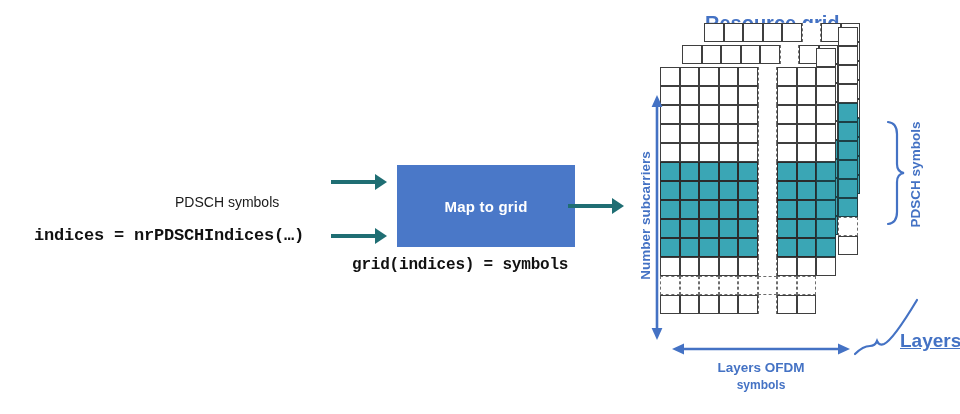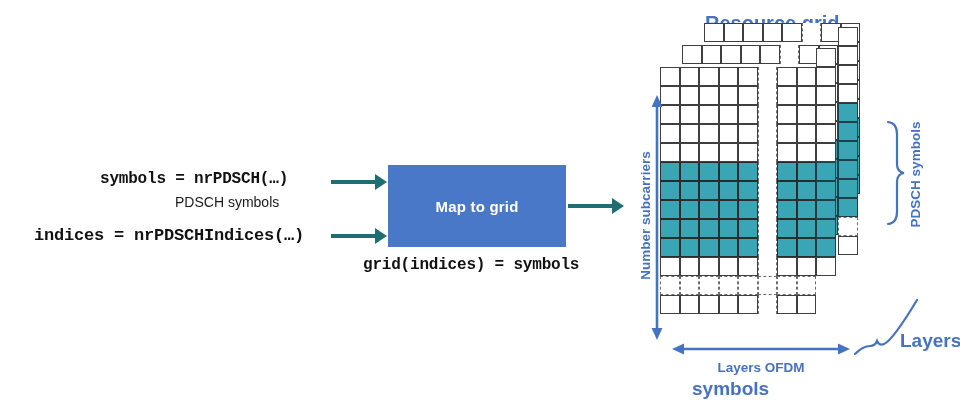--- a/index.html
+++ b/index.html
@@ -26,20 +26,21 @@
   }
 
   
   .procbox{
     position:absolute;
     display:flex;align-items:center;justify-content:center;
     color:#ffffff;font-weight:bold;
     font-family:"Liberation Sans", sans-serif;
     font-size:15px;
     letter-spacing:0.2px;
+    margin-left:9px;
   }
 
   
   .arrow{position:absolute;}
   .arrow .shaft{position:absolute;left:0;top:50%;transform:translateY(-50%);height:4px;}
   .arrow .head{
     position:absolute;right:0;top:50%;transform:translateY(-50%);
     width:0;height:0;border-top:8px solid transparent;border-bottom:8px solid transparent;
   }
 
@@ -61,38 +62,37 @@
   }
   .vaxis{position:absolute;}
   .haxis{position:absolute;}
   svg{overflow:visible;}
 </style>
 </head>
 <body>
 
 <div id="stage">
 
-  <div class="codeline" style="left:100px;top:170px;font-size:16px;">symbols = nrPDSCH(…)</div>
   <div class="caption" style="left:175px;top:194px;font-size:14px;">PDSCH symbols</div>
 
   <div class="codeline" style="left:34px;top:226px;font-size:17px;">indices = nrPDSCHIndices(…)</div>
 
   <div class="arrow" style="left:331px;top:174px;width:56px;height:16px;">
     <div class="shaft" style="width:46px;background:#1f6e73;"></div>
     <div class="head" style="border-left:12px solid #1f6e73;"></div>
   </div>
 
   <div class="arrow" style="left:331px;top:228px;width:56px;height:16px;">
     <div class="shaft" style="width:46px;background:#1f6e73;"></div>
     <div class="head" style="border-left:12px solid #1f6e73;"></div>
   </div>
 
   <div class="procbox" style="left:388px;top:165px;width:178px;height:82px;background:#4a78c8;">Map to grid</div>
 
-  <div class="codeline" style="left:363px;top:256px;font-size:16px;">grid(indices) = symbols</div>
+  <div class="codeline" style="left:352px;top:256px;font-size:16px;">grid(indices) = symbols</div>
 
   <div class="arrow" style="left:568px;top:198px;width:56px;height:16px;">
     <div class="shaft" style="width:46px;background:#1f6e73;"></div>
     <div class="head" style="border-left:12px solid #1f6e73;"></div>
   </div>
 
   <div class="bluetext" style="left:705px;top:12px;font-size:20px;font-weight:bold;">Resource grid</div>
 
   <div id="gridwrap" style="left:660px;top:55px;width:230px;height:290px;">
       <div class="layer" style="left: 44px; top: -32px; width: 156px; height: 247px;">
@@ -275,26 +275,26 @@
   </svg>
   <div class="bluetext" style="left:-16px;top:213px;width:200px;text-align:center;font-size:13.5px;font-weight:bold;
               transform:rotate(-90deg);transform-origin:center center;left:545px;top:208px;">Number subcarriers</div>
 
   <svg class="haxis" style="left:672px;top:341px;" width="178" height="16" viewBox="0 0 178 16">
     <line x1="10" y1="8" x2="168" y2="8" stroke="#4472c4" stroke-width="2.6"></line>
     <polygon points="0,8 12,2.6 12,13.4" fill="#4472c4"></polygon>
     <polygon points="178,8 166,2.6 166,13.4" fill="#4472c4"></polygon>
   </svg>
   <div class="bluetext" style="left:672px;top:360px;width:178px;text-align:center;font-size:13.5px;font-weight:bold;">Layers OFDM</div>
-  <div class="bluetext" style="left:692px;top:378px;width:178px;text-align:left;font-size:19px;font-weight:bold;">symbols</div>
+  <div class="bluetext" style="left:672px;top:378px;width:178px;text-align:center;font-size:12px;font-weight:bold;">symbols</div>
 
   <svg style="position:absolute;left:885px;top:120px;" width="20" height="106" viewBox="0 0 20 106">
     <path d="M3 2 Q12 3 12 14 L12 44 Q12 52 19 53 Q12 54 12 62 L12 92 Q12 103 3 104" fill="none" stroke="#4472c4" stroke-width="2.2" stroke-linecap="round"></path>
   </svg>
   <div class="bluetext" style="left:858px;top:170px;width:120px;text-align:center;font-size:13.5px;font-weight:bold;
               transform:rotate(-90deg);transform-origin:center center;left:855px;top:167px;">PDSCH symbols</div>
 
   <svg style="position:absolute;left:853px;top:296px;" width="70" height="62" viewBox="0 0 70 62">
     <path d="M2 58 Q10 50 17 50 Q22 50 24 45 Q26 50 31 48 Q40 44 64 4" fill="none" stroke="#4472c4" stroke-width="2.2" stroke-linecap="round"></path>
   </svg>
-  <div class="bluetext" style="left:900px;top:330px;font-size:19px;font-weight:bold;">Layers</div>
+  <div class="bluetext" style="left:900px;top:330px;font-size:19px;font-weight:bold;text-decoration:underline;">Layers</div>
 
 </div>
 
 </body></html>

